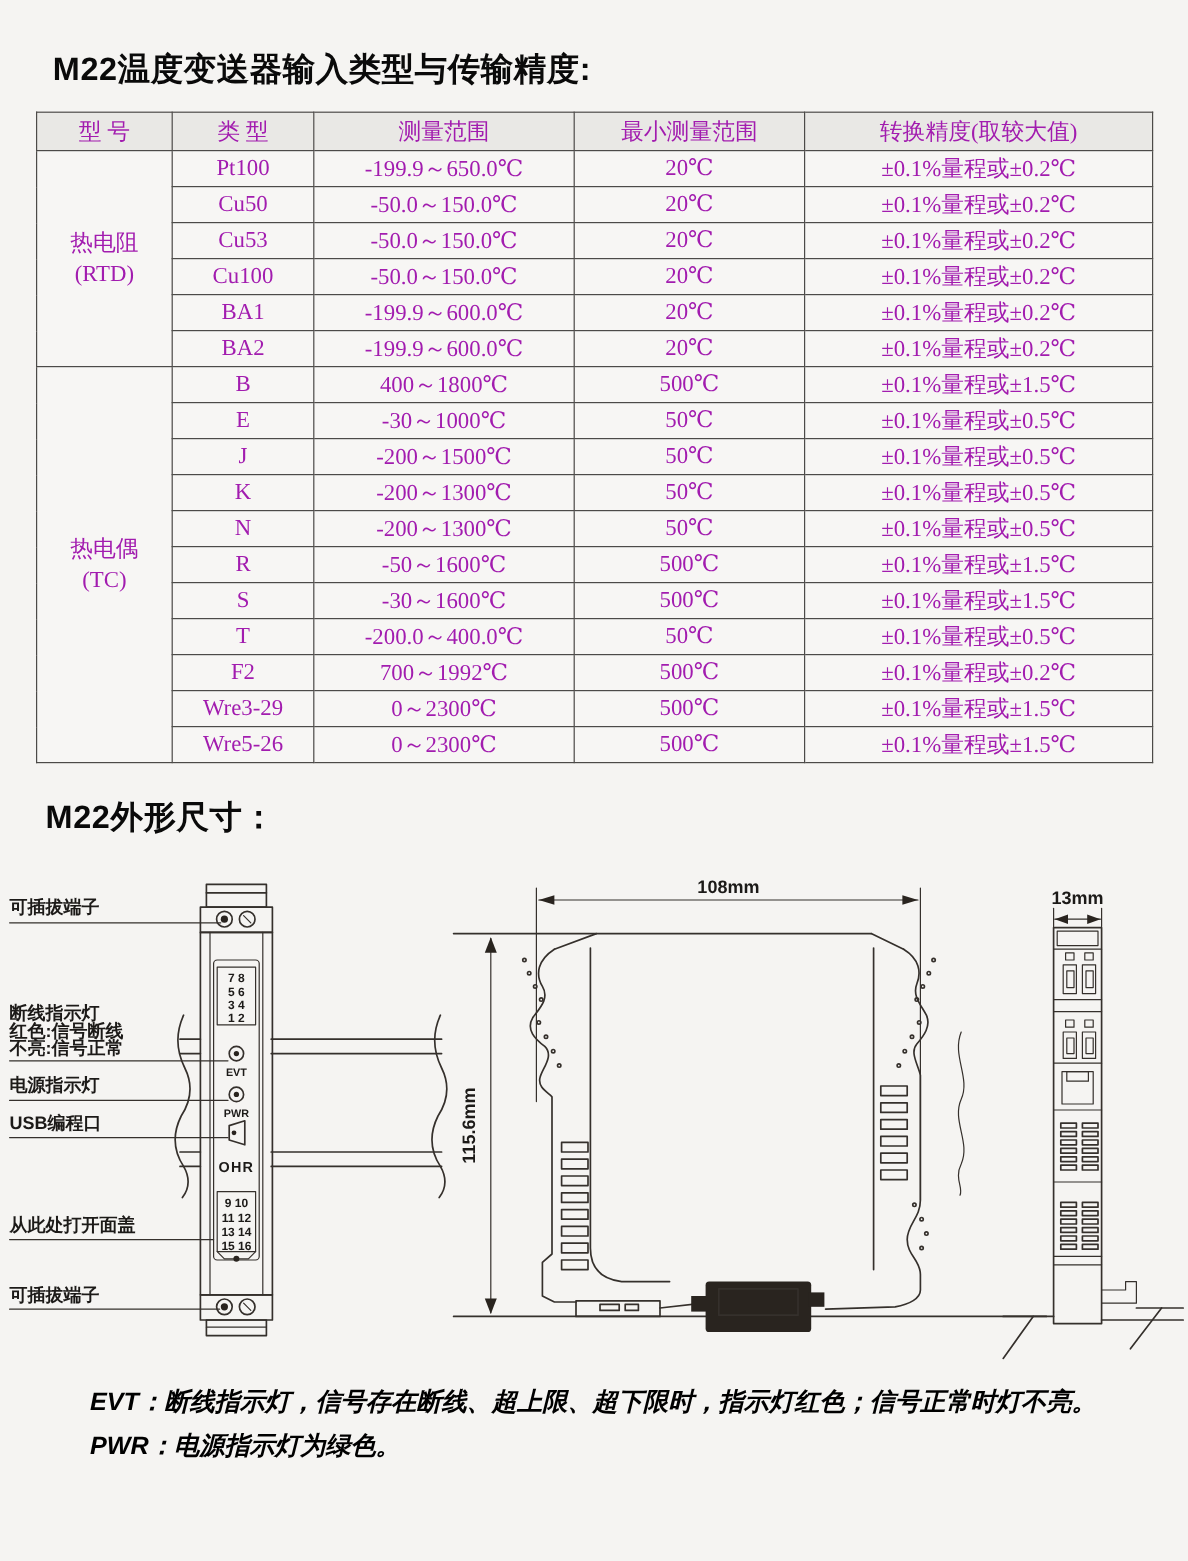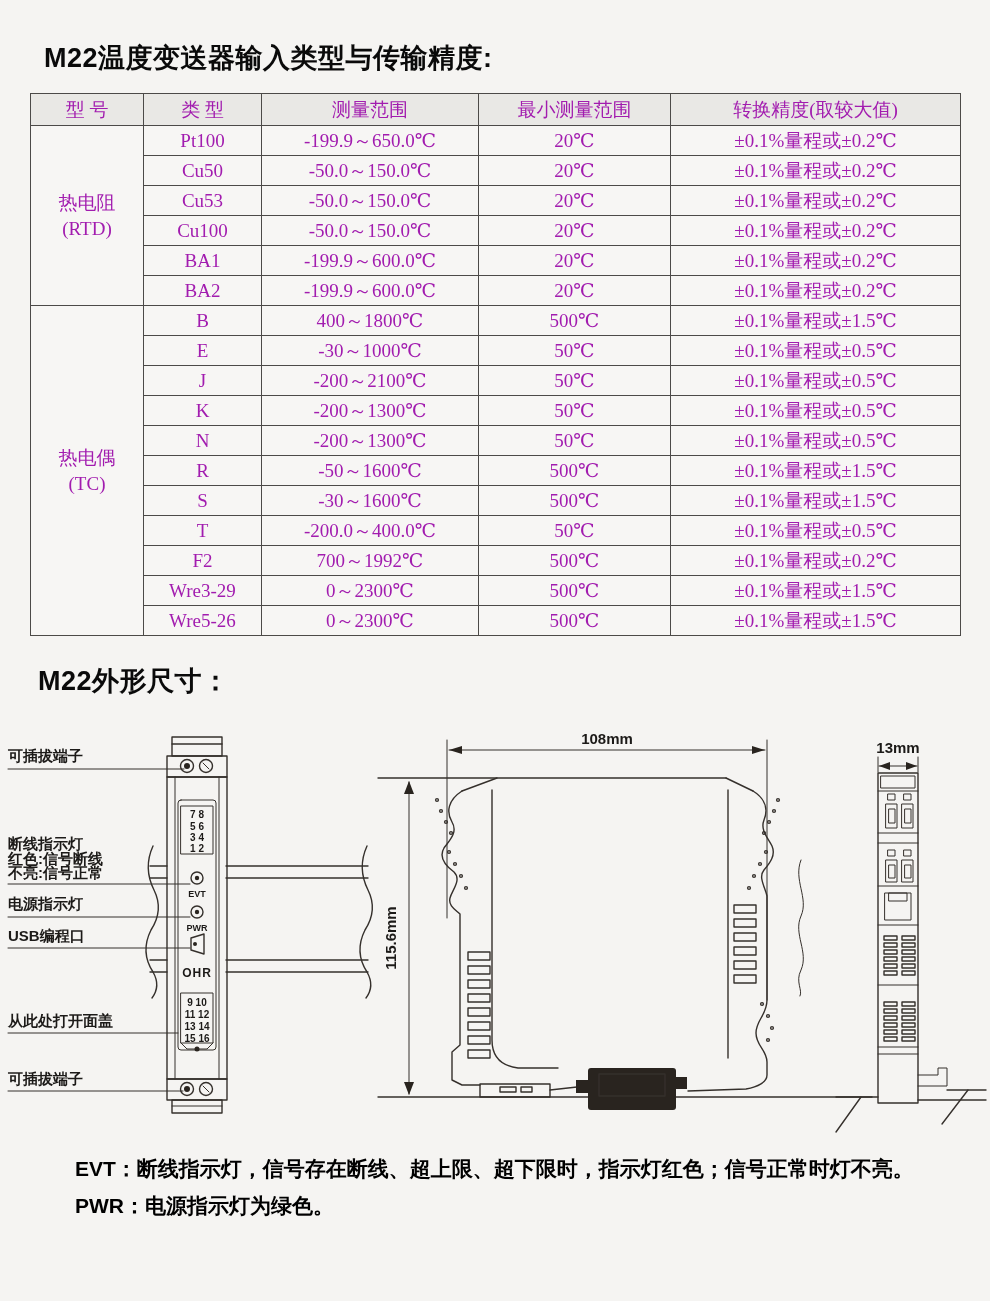--- a/index.html
+++ b/index.html
@@ -37,21 +37,21 @@
   .drawings text{stroke:none;fill:#1c1a18;}
   .lbl{font:700 15px "Liberation Sans","DejaVu Sans",sans-serif;}
   .dim{font:600 15px "Liberation Sans","DejaVu Sans",sans-serif;text-anchor:middle;}
   .tn{font:700 10px "Liberation Sans","DejaVu Sans",sans-serif;text-anchor:middle;}
   .led{font:700 9px "Liberation Sans","DejaVu Sans",sans-serif;text-anchor:middle;}
   .logo{font:800 12px "Liberation Sans","DejaVu Sans",sans-serif;text-anchor:middle;letter-spacing:1px;}
   .notes{
     position:absolute;left:75px;top:1150px;width:908px;
     font-size:21px;font-weight:700;line-height:37px;color:#000;
   }
-  .notes p{margin:0;}
+  .notes p{margin:0;font-style:italic;}
 </style>
 </head>
 <body>
 
 <h1 id="title1" class="sec-title">M22温度变送器输入类型与传输精度:</h1>
 
 <table class="spec">
   <colgroup>
     <col style="width:113px">
       <col style="width:118px">
@@ -120,21 +120,21 @@
         <td>±0.1%量程或±1.5℃</td>
       </tr>
       <tr>
         <td>E</td>
         <td>-30～1000℃</td>
         <td>50℃</td>
         <td>±0.1%量程或±0.5℃</td>
       </tr>
       <tr>
         <td>J</td>
-        <td>-200～2100℃</td>
+        <td>-200～1500℃</td>
         <td>50℃</td>
         <td>±0.1%量程或±0.5℃</td>
       </tr>
       <tr>
         <td>K</td>
         <td>-200～1300℃</td>
         <td>50℃</td>
         <td>±0.1%量程或±0.5℃</td>
       </tr>
       <tr>

